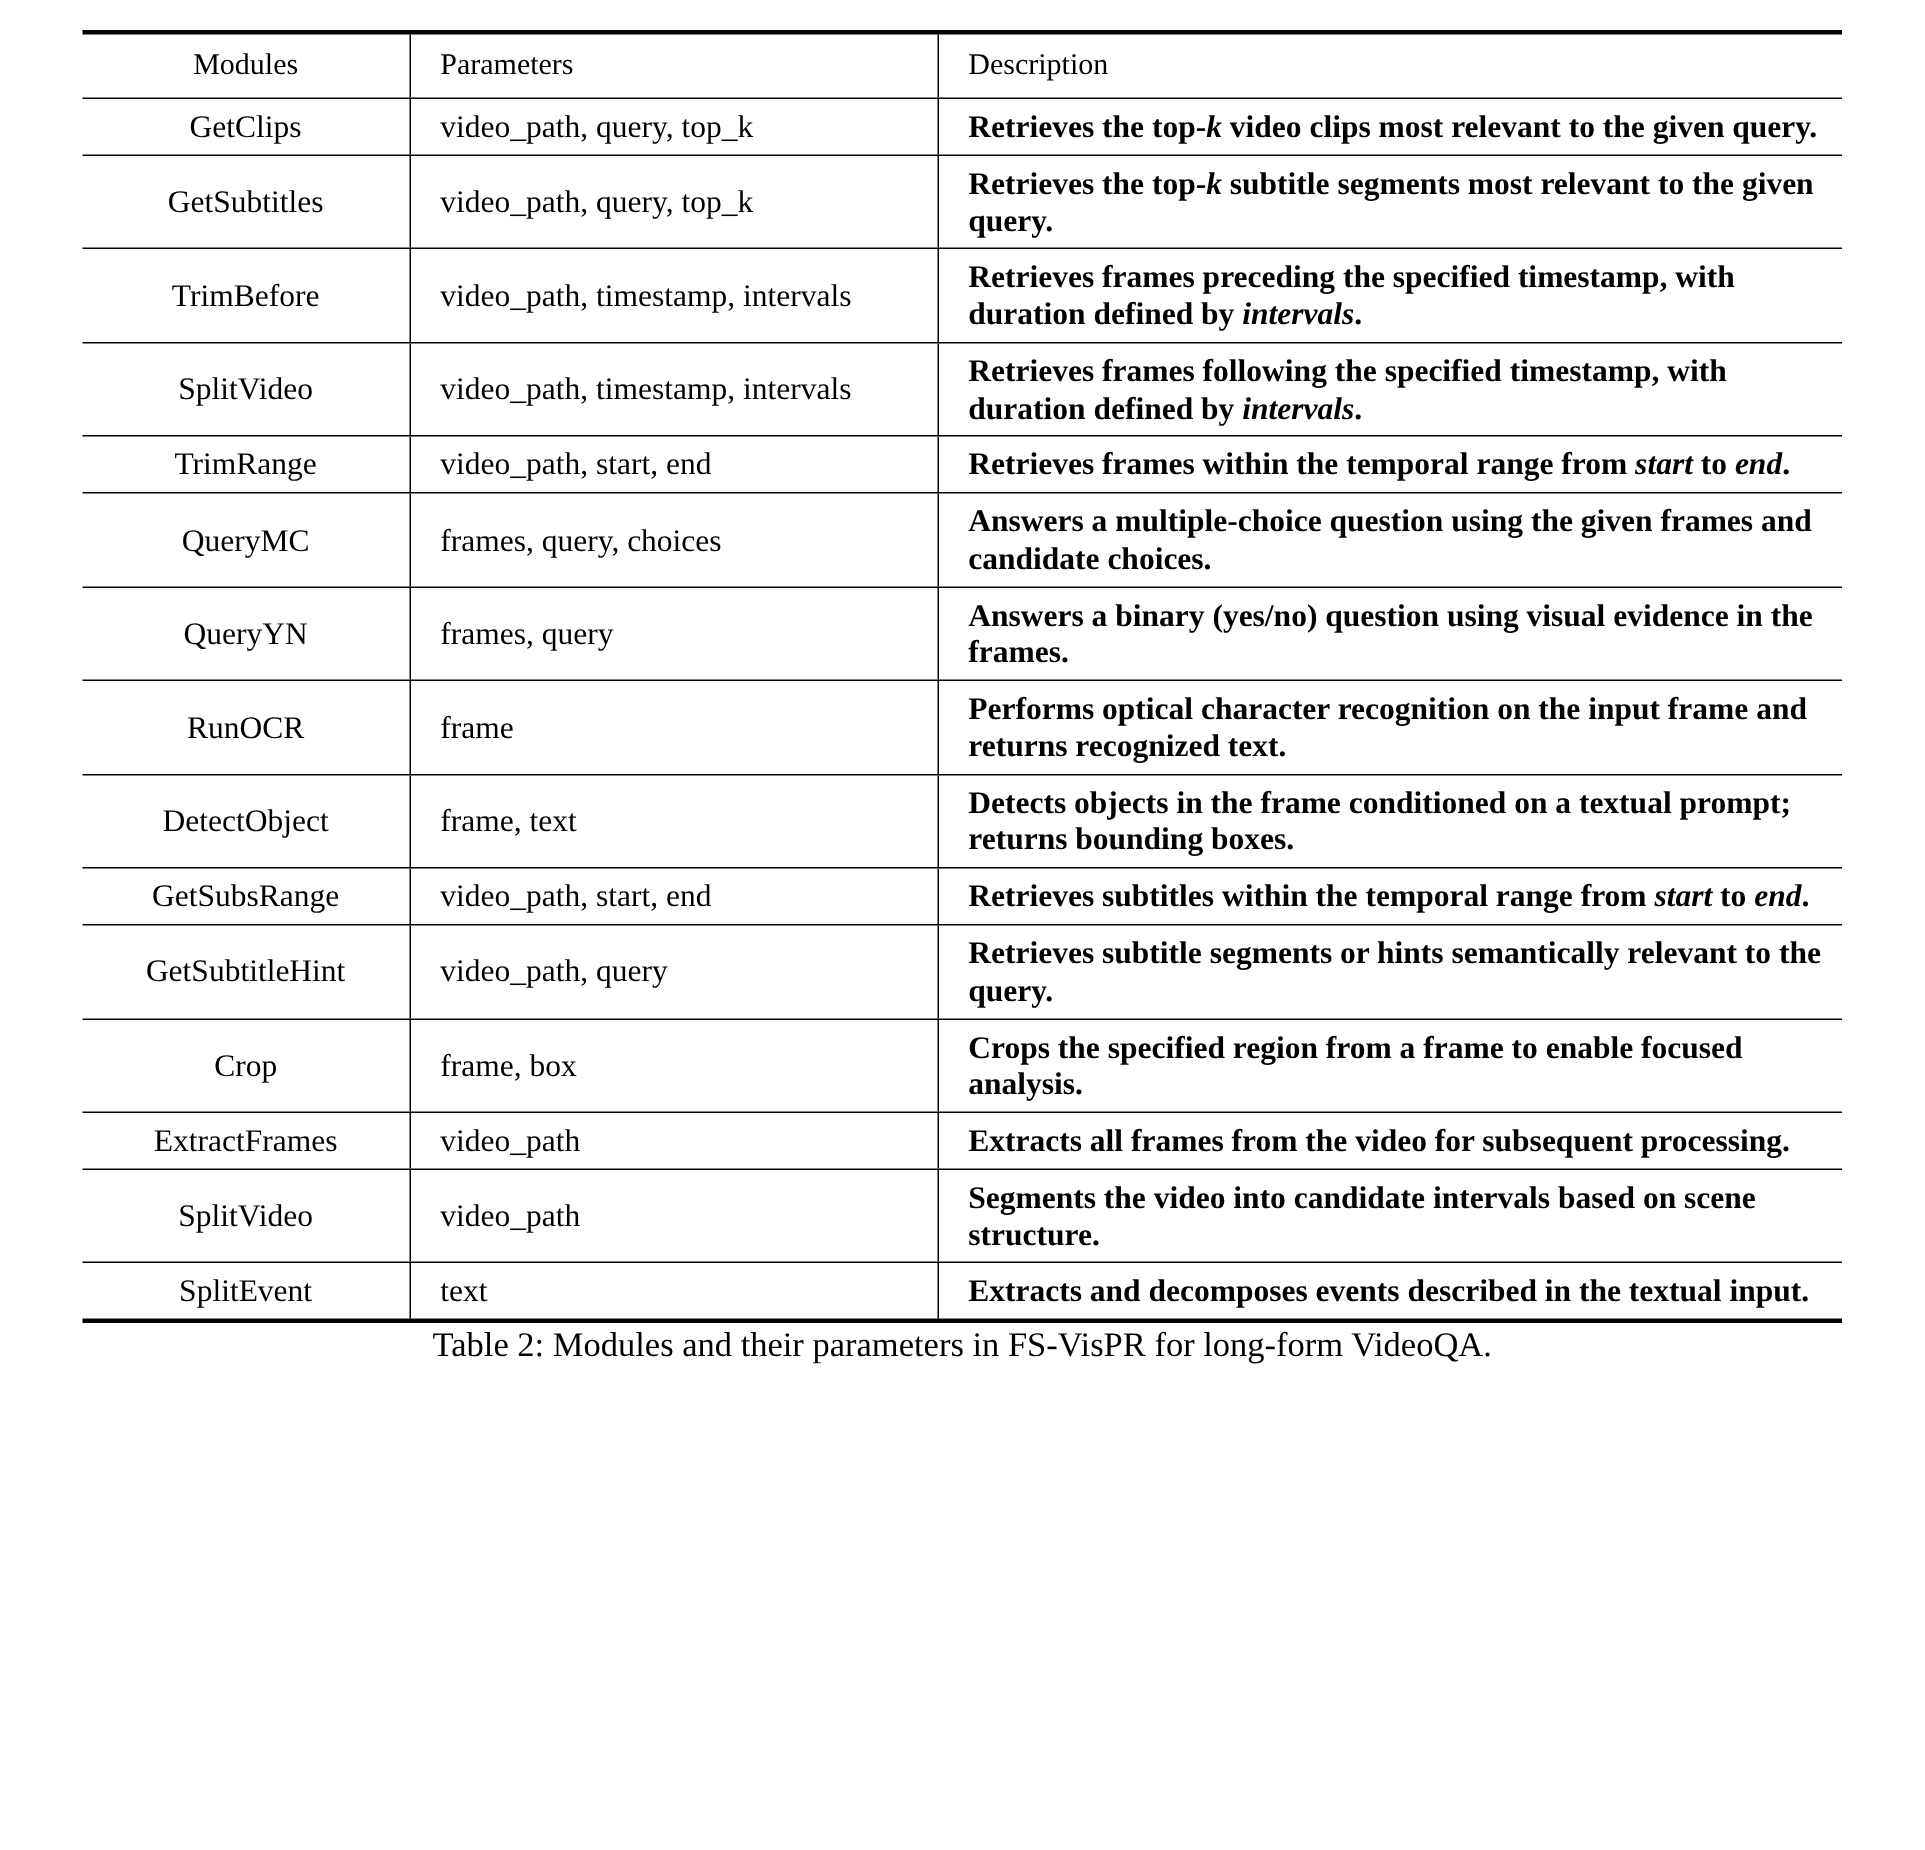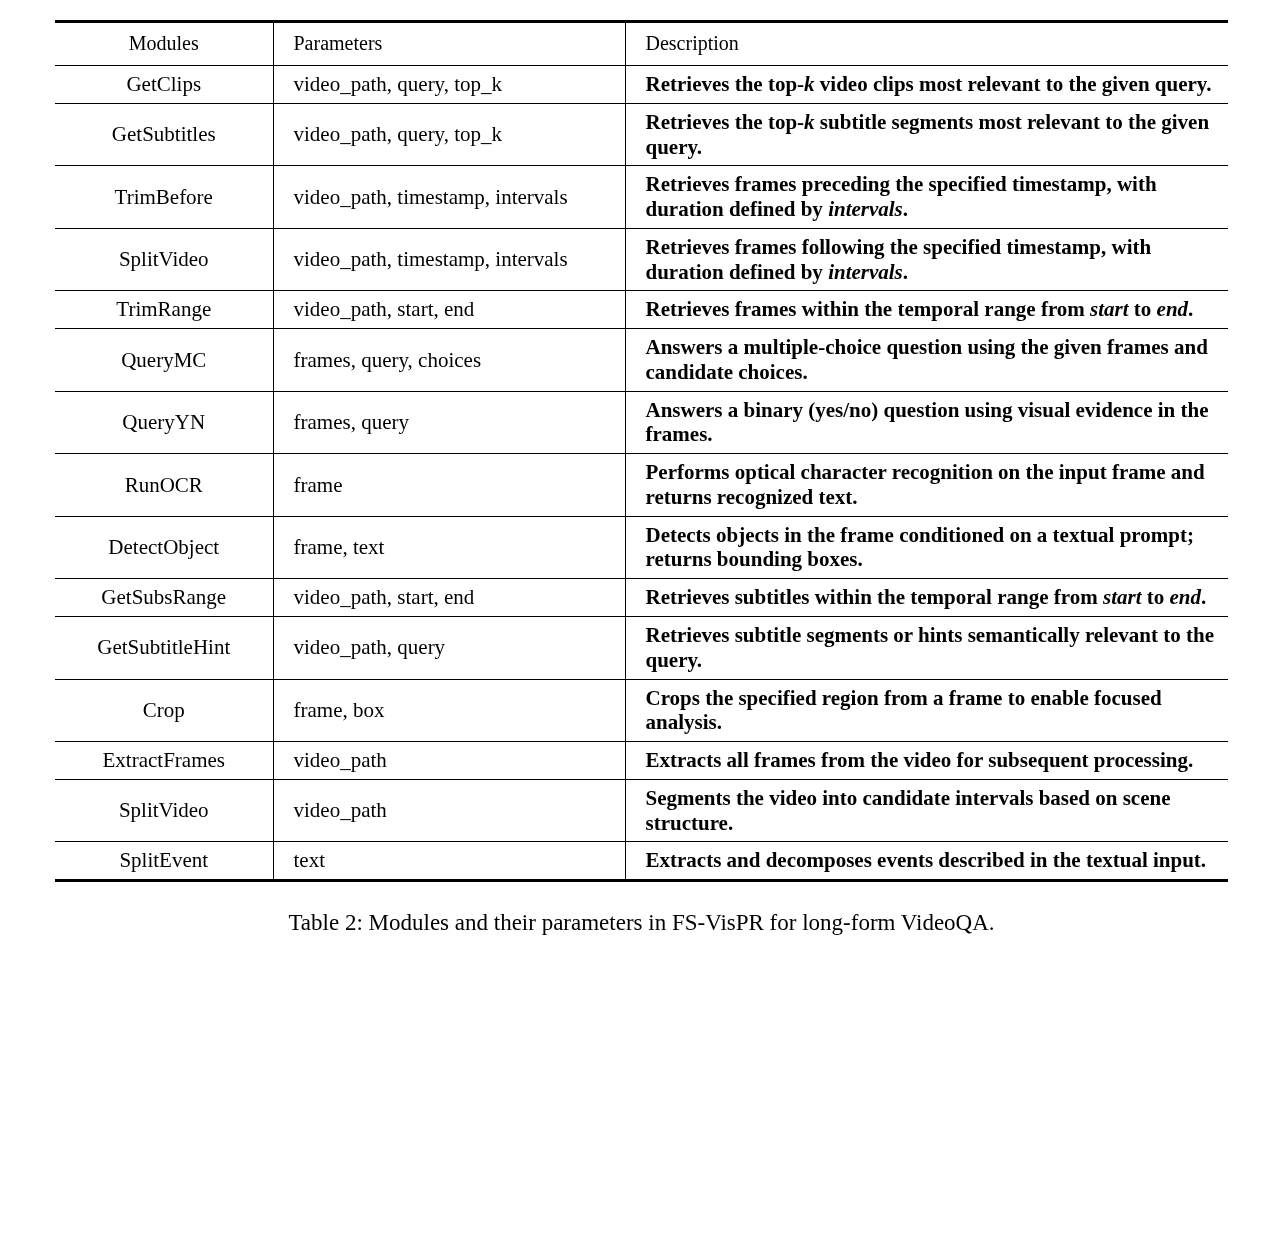--- a/index.html
+++ b/index.html
@@ -78,21 +78,20 @@
   .bottom-rule {
     width: 1173px;
     border-top: 3px solid #000;
     height: 0;
     margin-top: 0;
   }
   .caption {
     width: 1173px;
     text-align: center;
     font-size: 23px;
-    margin-top: 26px;
     line-height: 1.3;
   }
   .it { font-style: italic; }
 </style>
 </head>
 <body>
 
 <div class="page">
 
   <table class="modules">

